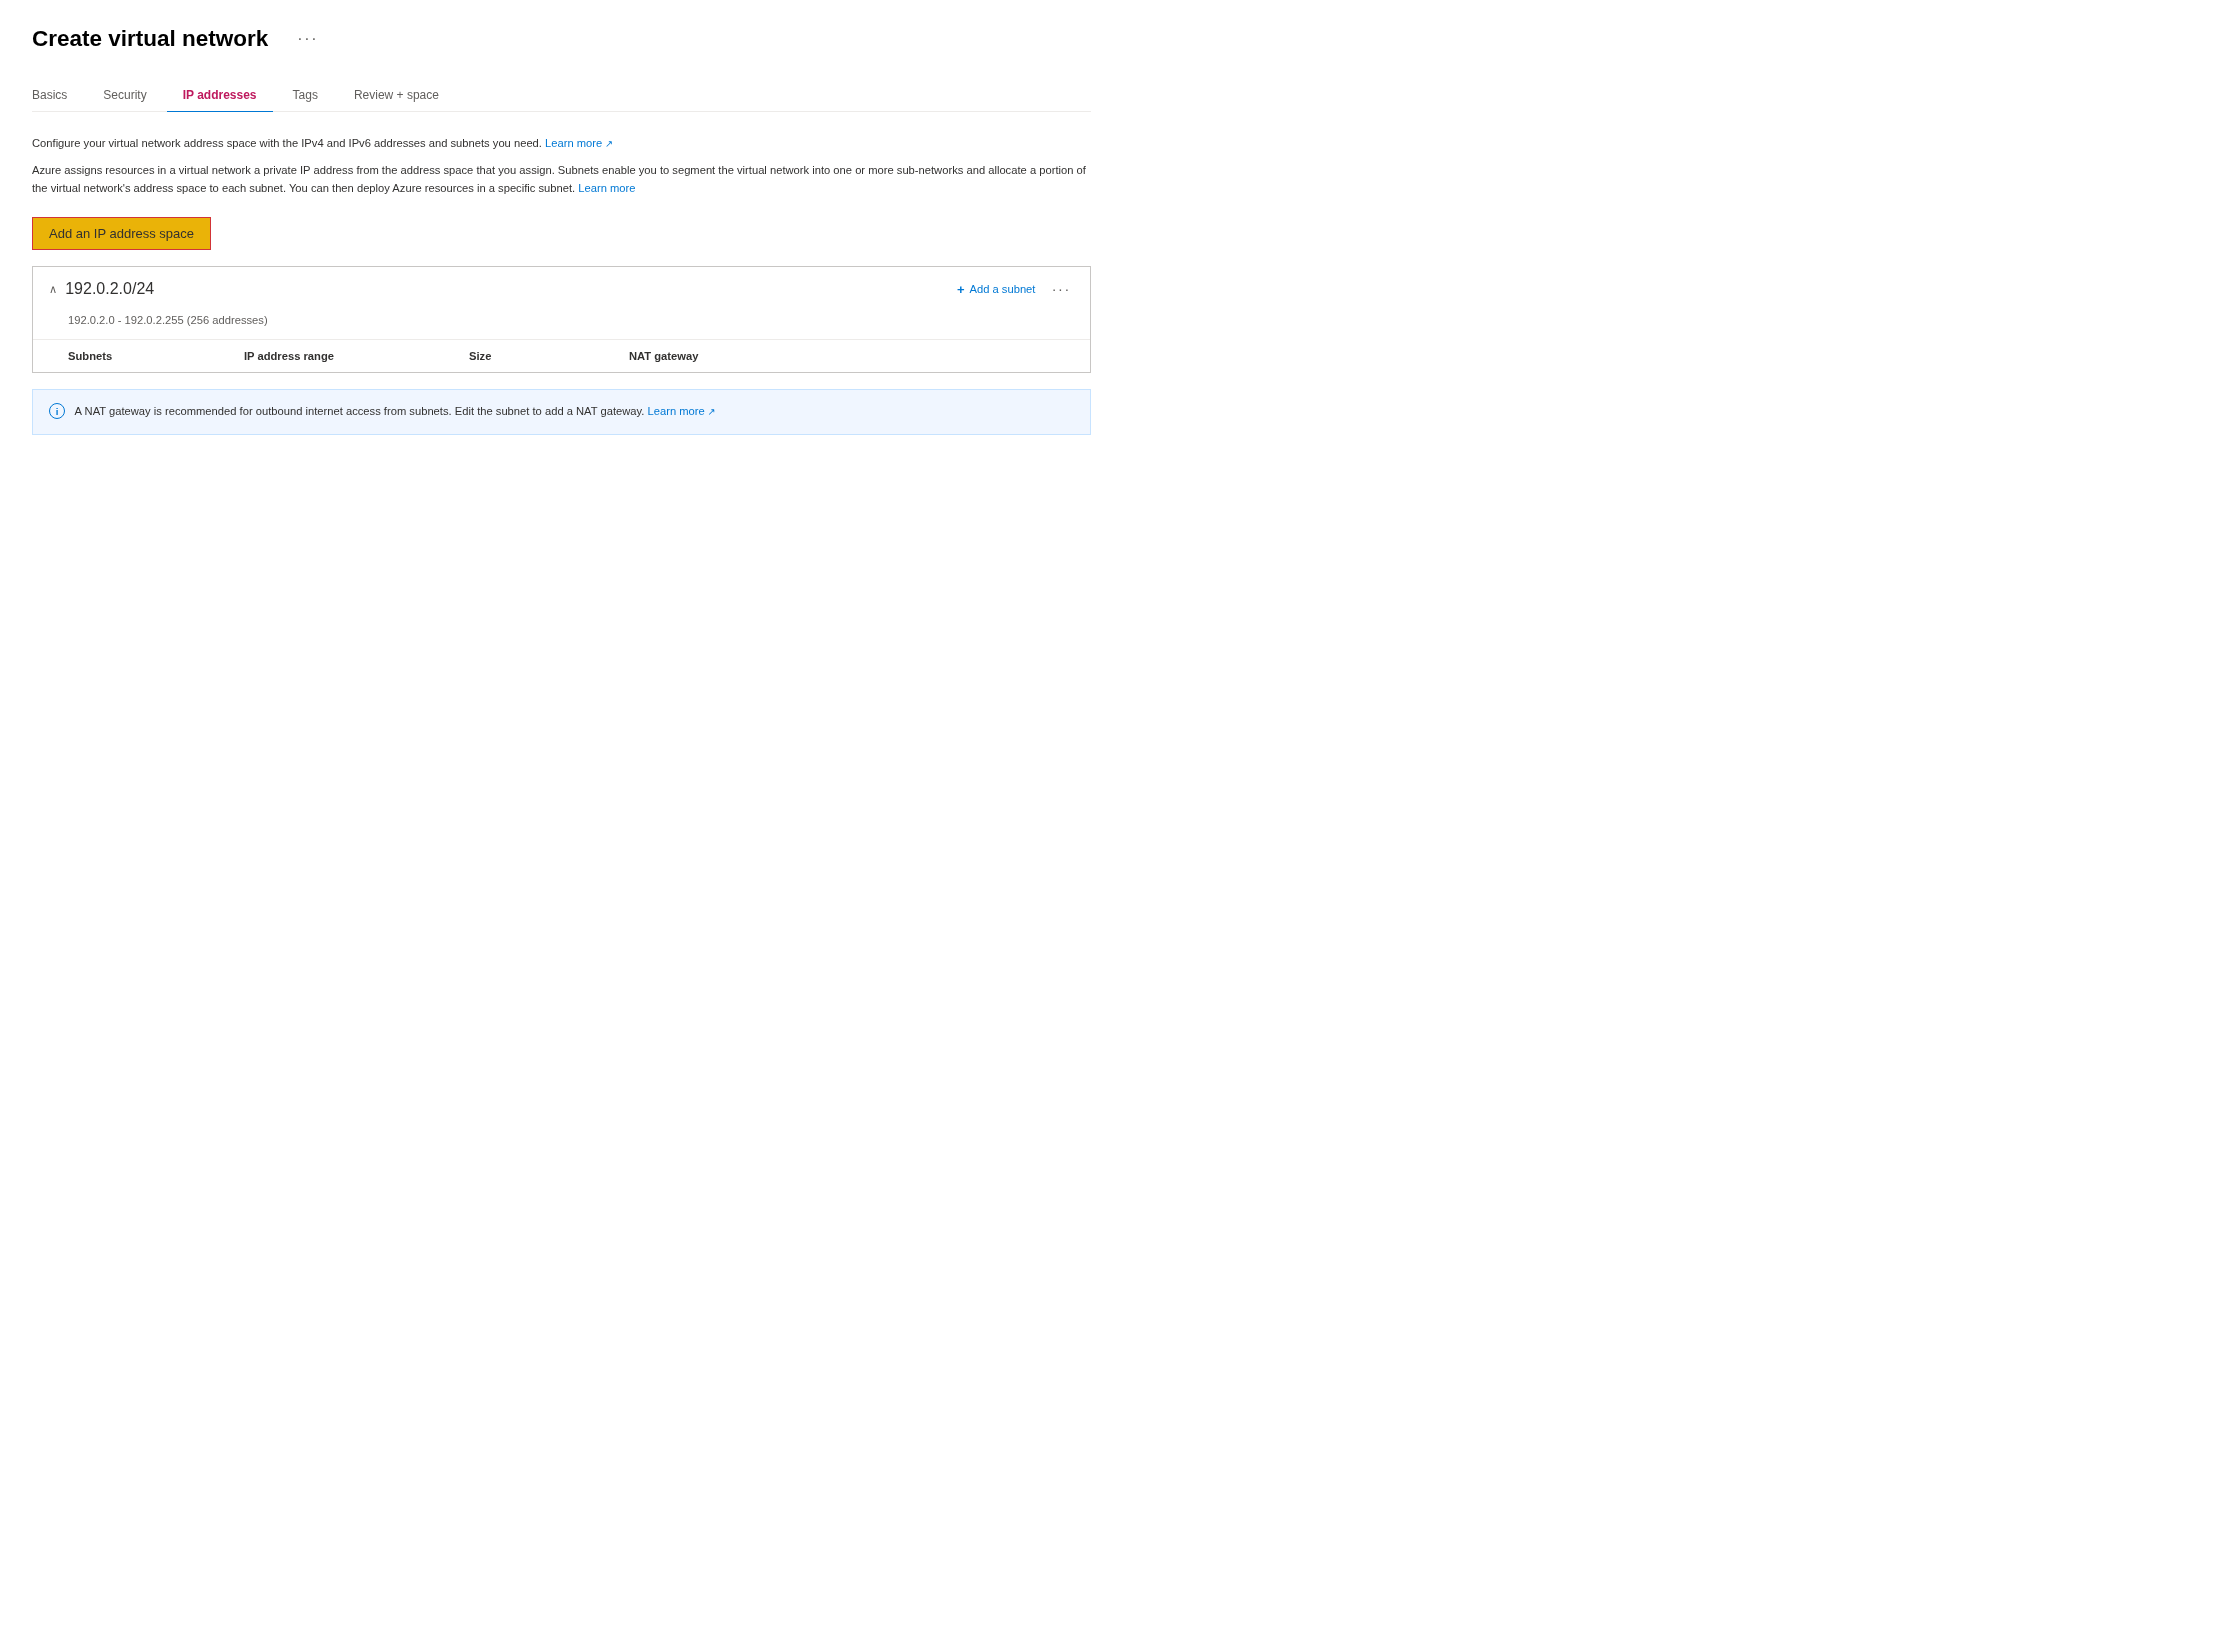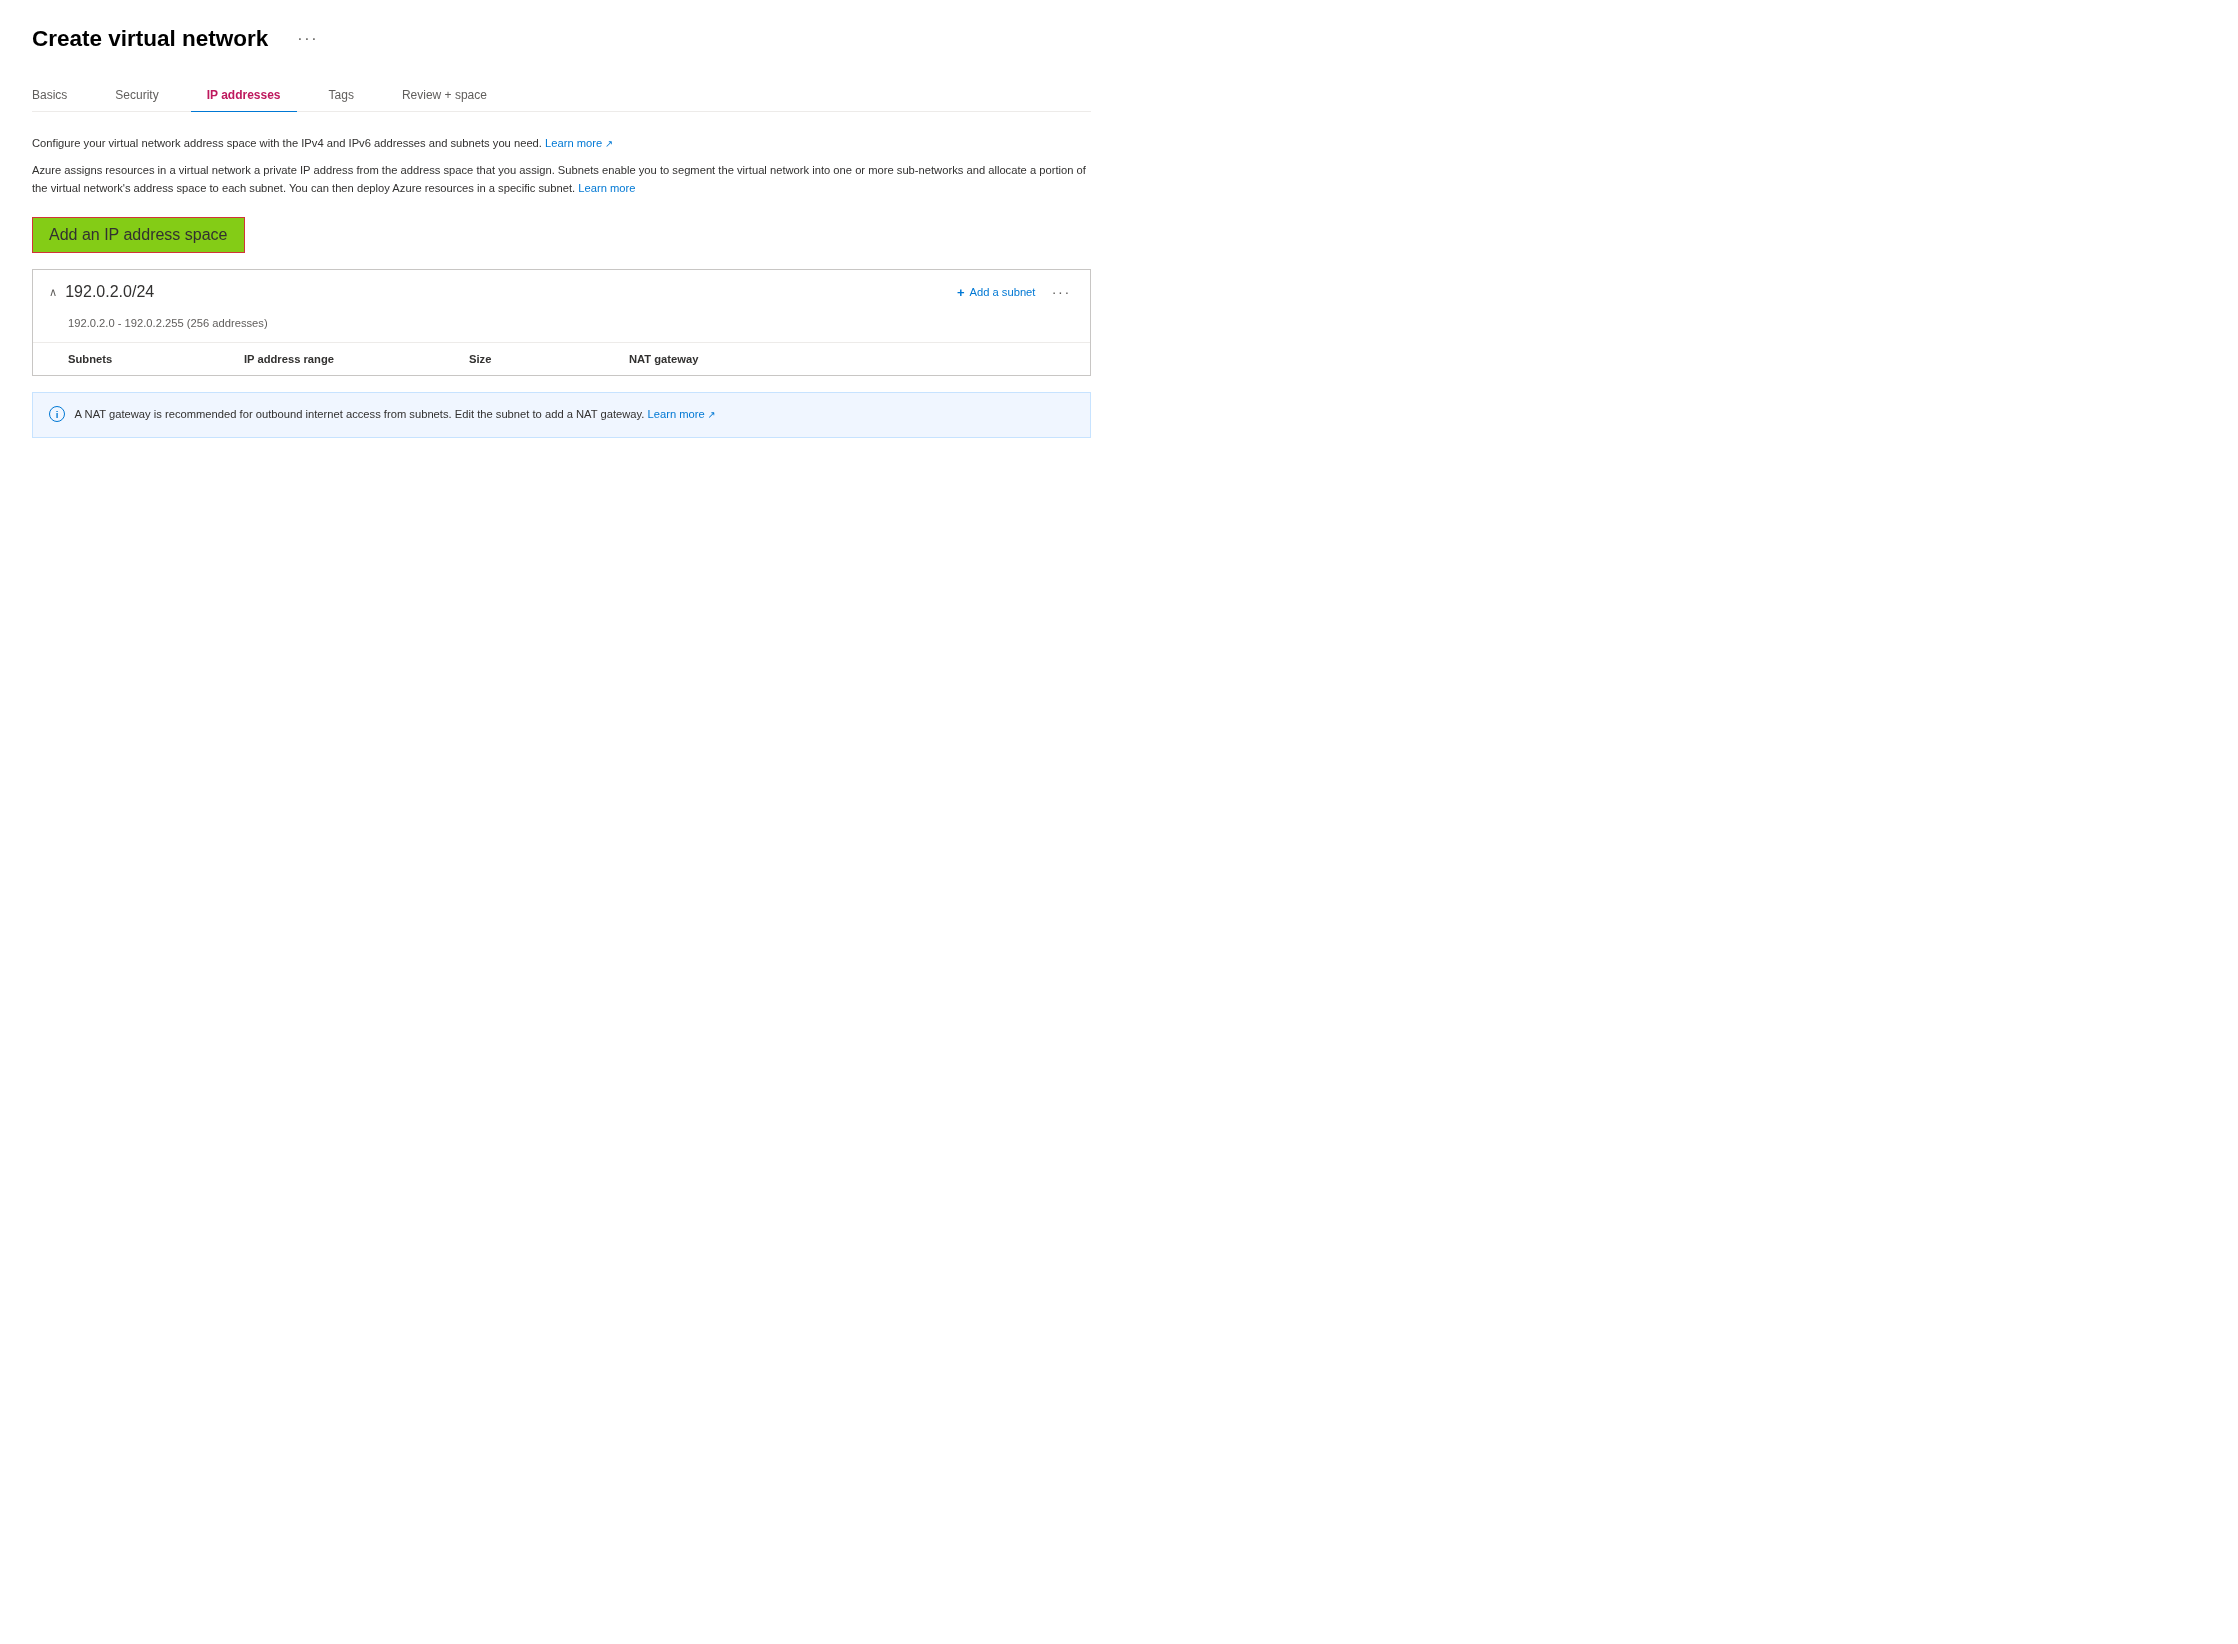--- a/index.html
+++ b/index.html
@@ -32,21 +32,21 @@
 
     .more-options {
       font-size: 16px;
       color: #605e5c;
       cursor: pointer;
       letter-spacing: 1.6px;
     }
 
     .tabs {
       display: flex;
-      gap: 16px;
+      gap: 4px;
       border-bottom: 0.8px solid #edebe9;
       margin-bottom: 22.5px;
     }
 
     .tab {
       padding: 9.6px 16px;
       font-size: 12px;
       cursor: pointer;
       color: #605e5c;
       border-bottom: 1.6px solid transparent;
@@ -83,24 +83,24 @@
 
     .link-external::after {
       content: ' ↗';
       font-size: 9.6px;
     }
 
     .add-ip-button {
       display: inline-block;
       border: 1.6px solid #d13438;
       padding: 8px 16px;
-      font-size: 16px;
-      color: #323130;
-      cursor: pointer;
-      background: #84cc16;
+      font-size: 13px;
+      color: #323130;
+      cursor: pointer;
+      background: #eab308;
       margin-bottom: 16px;
       font-family: inherit;
     }
 
     .ip-space-container {
       border: 0.8px solid #c8c6c4;
       margin-bottom: 16px;
     }
 
     .ip-space-header {

